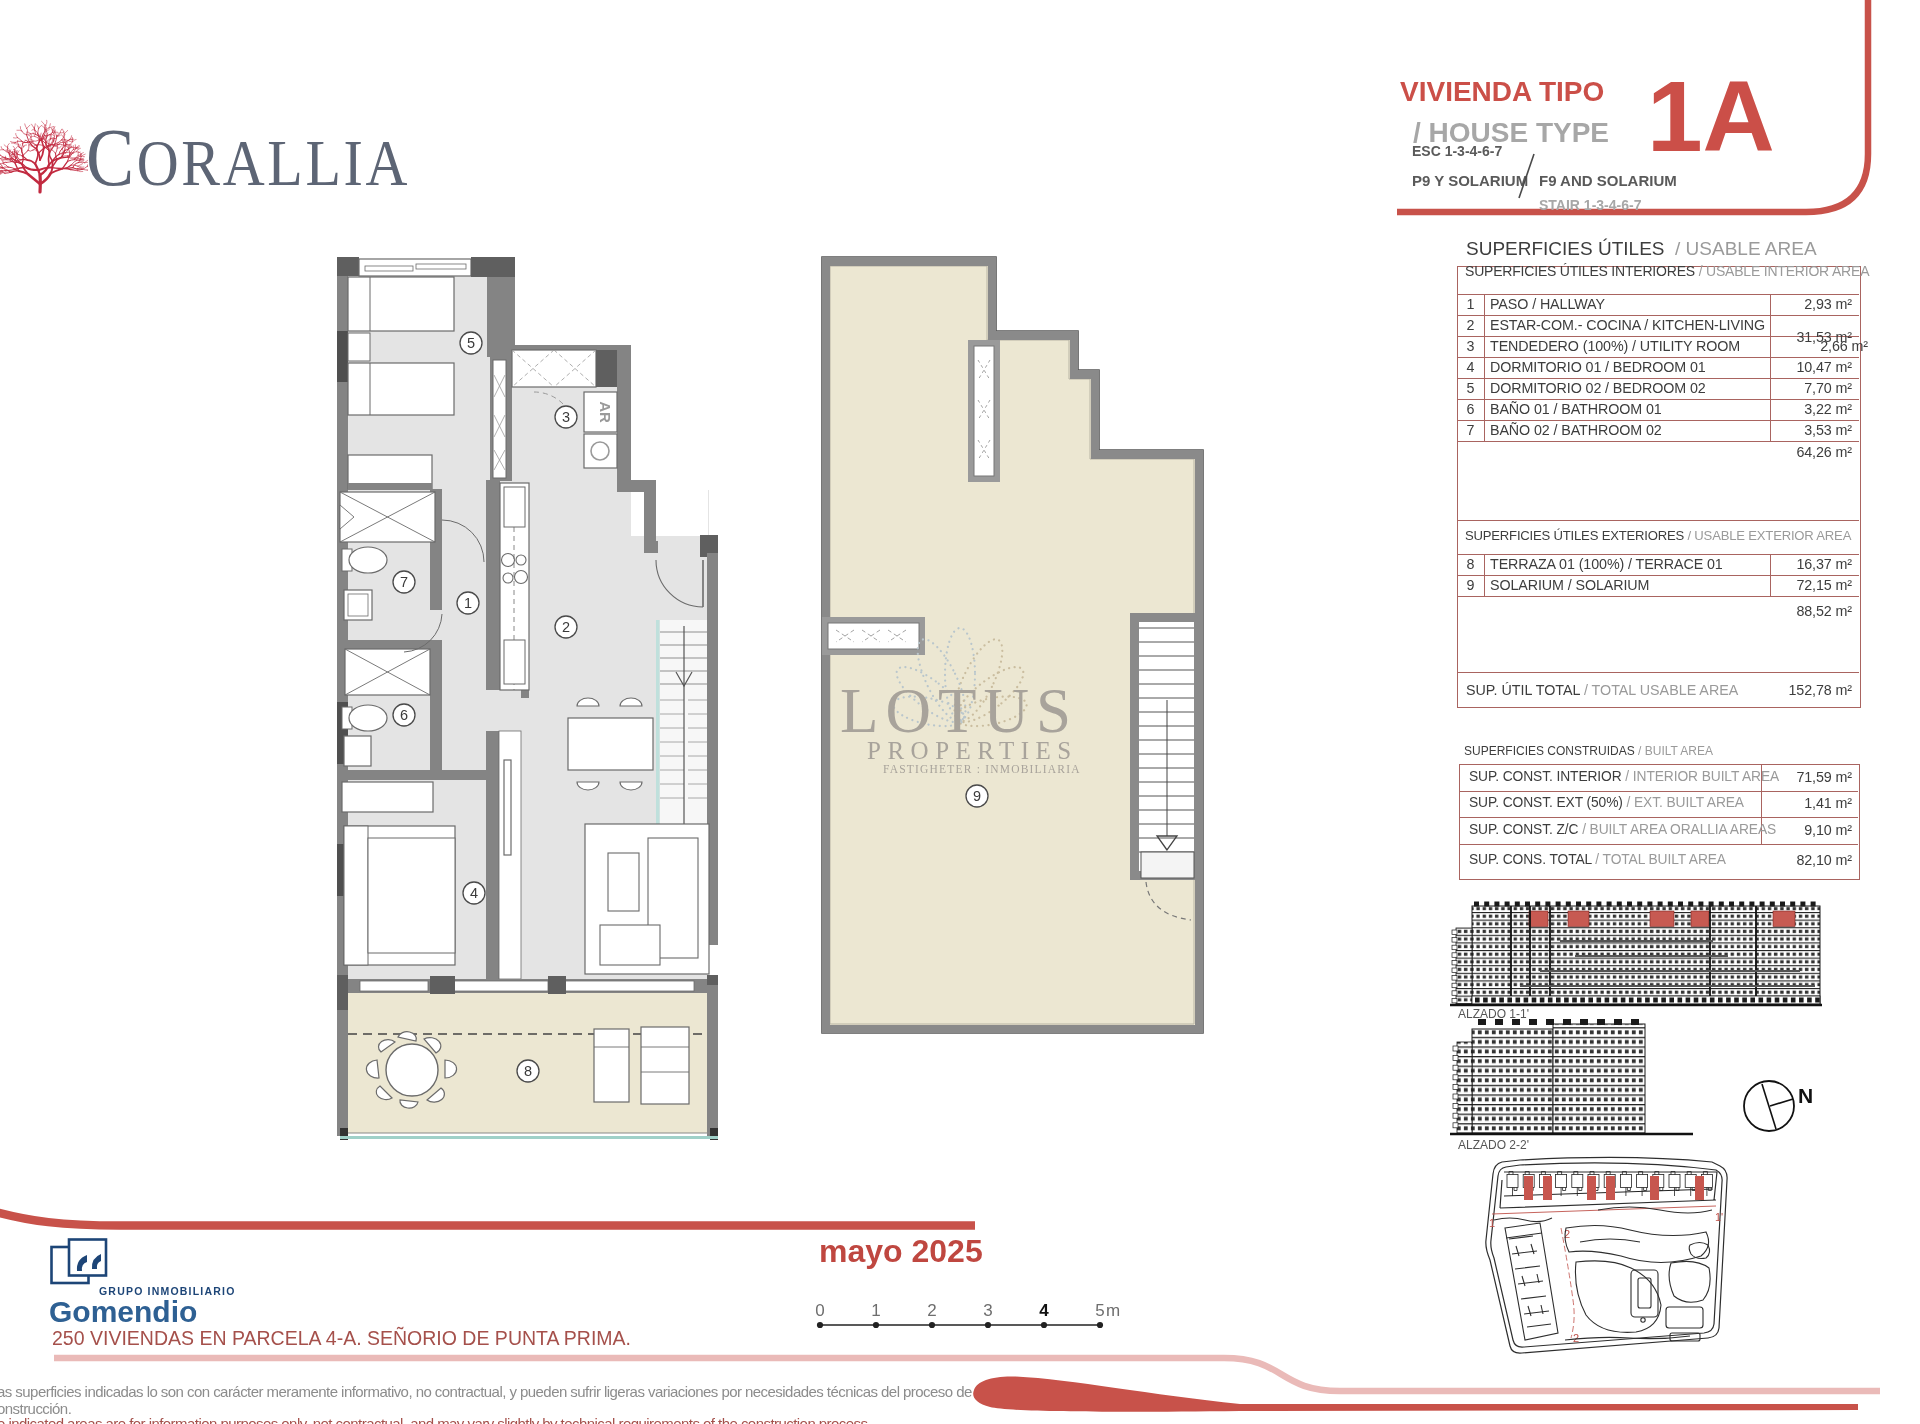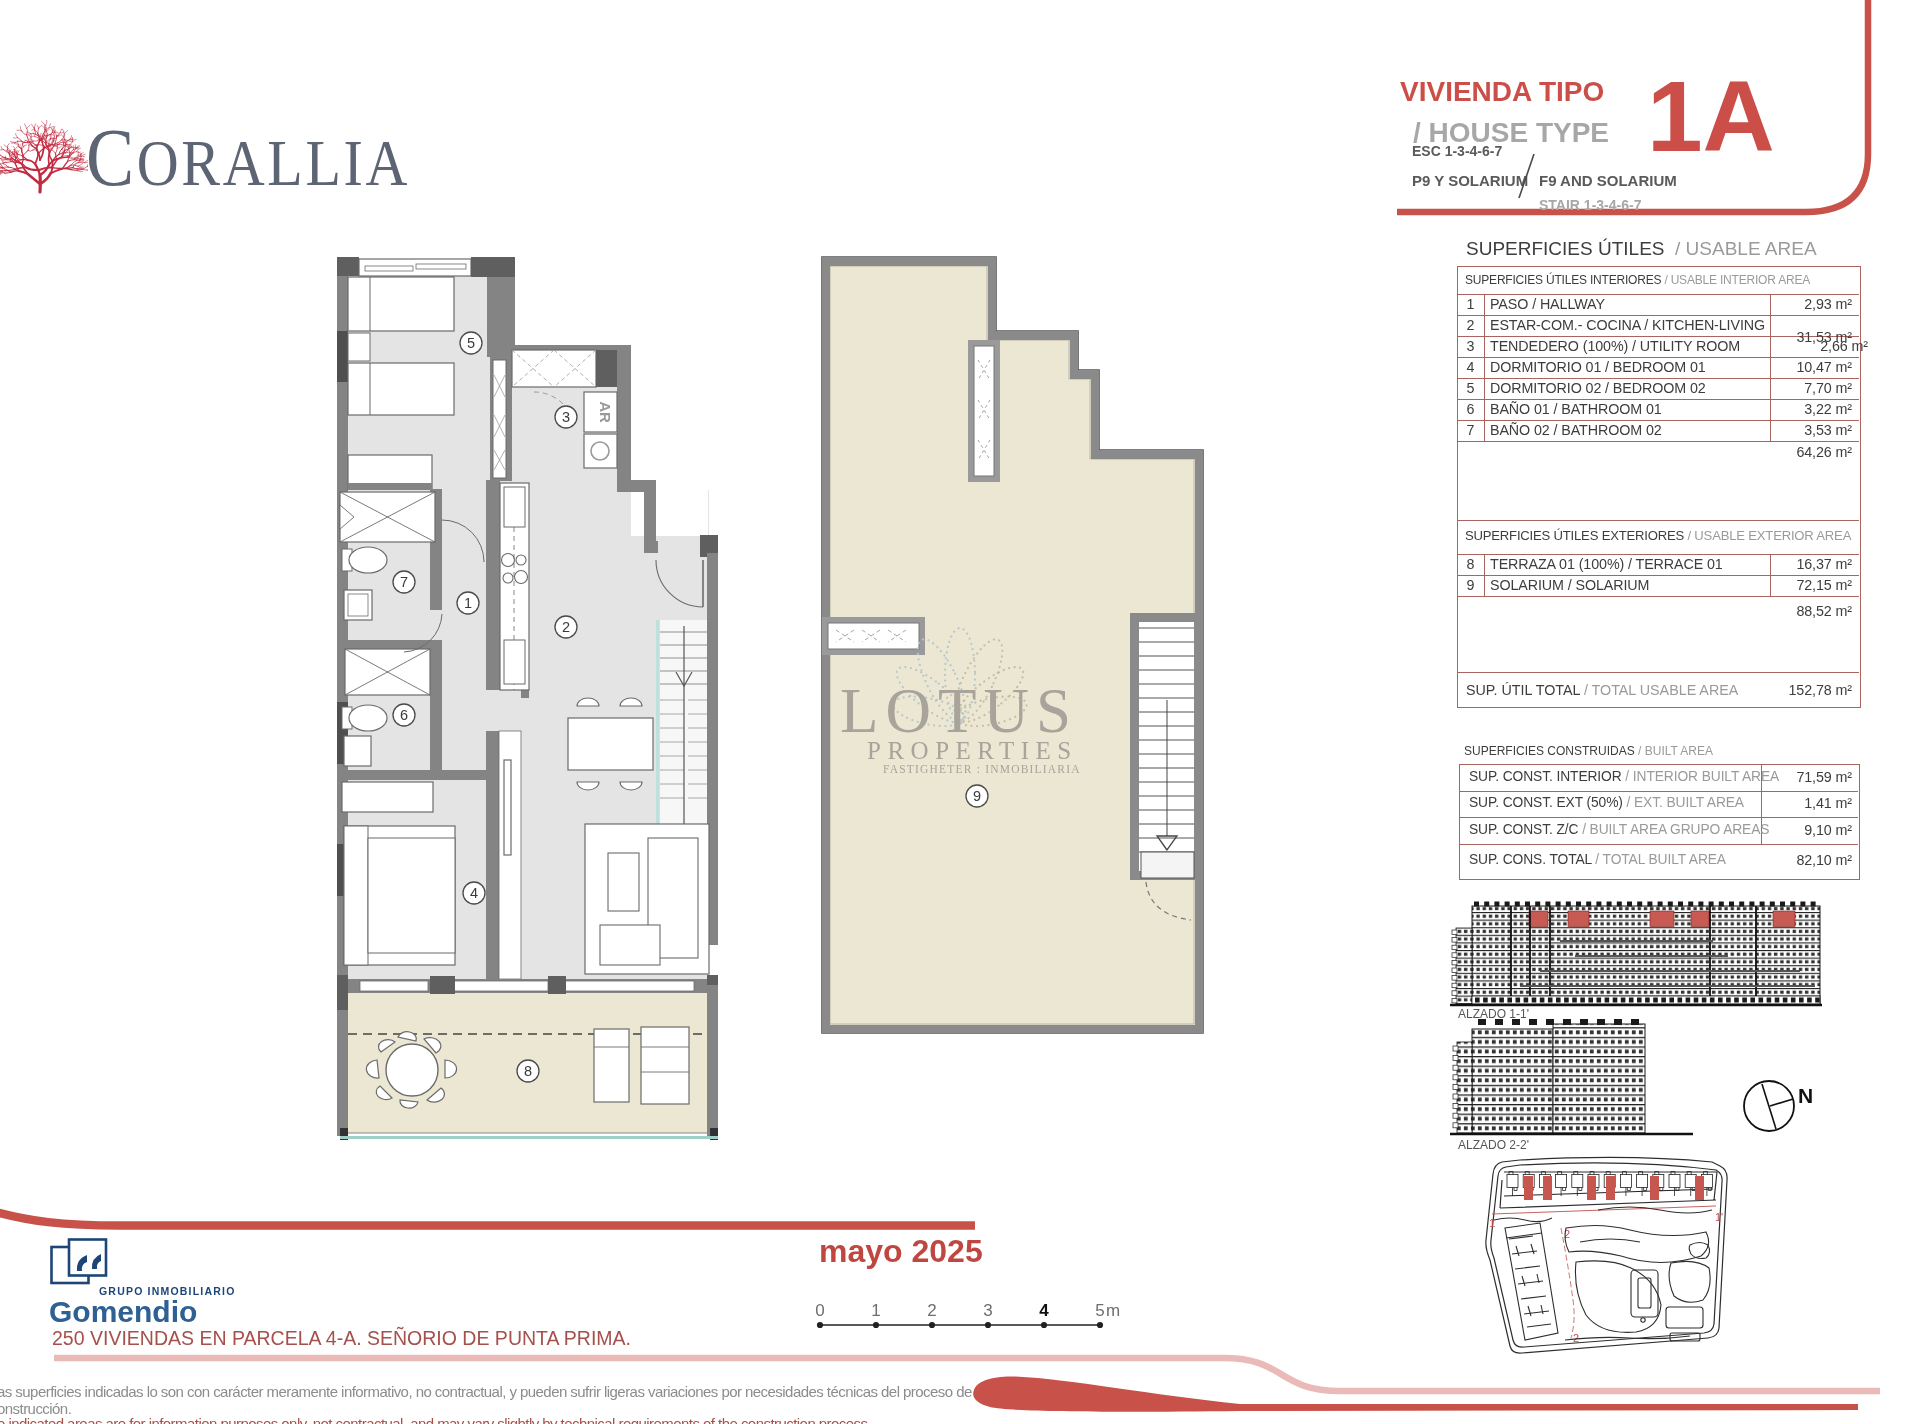--- a/index.html
+++ b/index.html
@@ -404,21 +404,21 @@
 <div class="abs" style="left:1647px;top:66px;color:#cb4f48;font-size:100px;line-height:101px;font-weight:bold;letter-spacing:0px;">1A</div>
 <div class="abs" style="left:1412px;top:143px;color:#5a5a5a;font-size:14px;font-weight:bold;">ESC 1-3-4-6-7</div>
 <div class="abs" style="left:1539px;top:157px;color:#a7a7a7;font-size:14px;font-weight:bold;margin-top:40px;">STAIR 1-3-4-6-7</div>
 <div class="abs" style="left:1412px;top:172px;color:#5a5a5a;font-size:15px;font-weight:bold;">P9 Y SOLARIUM</div>
 <div class="abs" style="left:1539px;top:172px;color:#5a5a5a;font-size:15px;font-weight:bold;">F9 AND SOLARIUM</div>
 <svg class="abs" style="left:1513px;top:152px" width="26" height="48">
     <line x1="21" y1="2" x2="6" y2="46" stroke="#4a4a4a" stroke-width="1.6"></line>
   </svg>
 <div class="abs" style="left:1466px;top:238px;font-size:19px;white-space:nowrap;"><span class="dark">SUPERFICIES ÚTILES</span>&nbsp; <span class="grey">/ USABLE AREA</span></div>
 <div class="abs" style="left:1457px;top:266px;width:402px;height:440px;border:1.4px solid #a96460;"></div>
-<div class="abs" style="left:1465px;top:273px;font-size:12px;letter-spacing:-0.2px;white-space:nowrap;"><span class="dark">SUPERFICIES ÚTILES INTERIORES</span> <span class="grey">/ USABLE INTERIOR AREA</span></div>
+<div class="abs" style="left:1465px;top:263px;font-size:14px;letter-spacing:-0.2px;white-space:nowrap;"><span class="dark">SUPERFICIES ÚTILES INTERIORES</span> <span class="grey">/ USABLE INTERIOR AREA</span></div>
 <div class="abs" style="left:1457px;top:293.5px;width:402px;height:0;border-top:1.2px solid #a96460;"></div>
 <div class="abs" style="left:1457px;top:314.6px;width:402px;height:0;border-top:1.2px solid #a96460;"></div>
 <div class="abs" style="left:1457px;top:335.7px;width:402px;height:0;border-top:1.2px solid #a96460;"></div>
 <div class="abs" style="left:1457px;top:356.8px;width:402px;height:0;border-top:1.2px solid #a96460;"></div>
 <div class="abs" style="left:1457px;top:377.9px;width:402px;height:0;border-top:1.2px solid #a96460;"></div>
 <div class="abs" style="left:1457px;top:399.0px;width:402px;height:0;border-top:1.2px solid #a96460;"></div>
 <div class="abs" style="left:1457px;top:420.1px;width:402px;height:0;border-top:1.2px solid #a96460;"></div>
 <div class="abs" style="left:1457px;top:441.2px;width:402px;height:0;border-top:1.2px solid #a96460;"></div>
 <div class="abs" style="left:1484px;top:293.5px;width:0;height:147.7px;border-left:1.2px solid #a96460;"></div>
 <div class="abs" style="left:1770px;top:293.5px;width:0;height:147.7px;border-left:1.2px solid #a96460;"></div>
@@ -464,21 +464,21 @@
 <div class="abs" style="left:1464px;top:744px;font-size:12px;white-space:nowrap;"><span class="dark">SUPERFICIES CONSTRUIDAS</span> <span class="grey">/ BUILT AREA</span></div>
 <div class="abs" style="left:1459px;top:764px;width:399px;height:114px;border:1.4px solid #a96460;"></div>
 <div class="abs" style="left:1459px;top:790.5px;width:399px;height:0;border-top:1.2px solid #a96460;"></div>
 <div class="abs" style="left:1459px;top:817px;width:399px;height:0;border-top:1.2px solid #a96460;"></div>
 <div class="abs" style="left:1459px;top:843.5px;width:399px;height:0;border-top:1.2px solid #a96460;"></div>
 <div class="abs" style="left:1761px;top:764px;width:0;height:79.5px;border-left:1.2px solid #a96460;"></div>
 <div class="row" style="left:1469px;top:768.8px;font-size:13.8px;"><span class="dark">SUP. CONST. INTERIOR</span> <span class="grey">/ INTERIOR BUILT AREA</span></div>
 <div class="row" style="left:1680px;top:768.8px;width:172px;text-align:right;">71,59 m²</div>
 <div class="row" style="left:1469px;top:795.2px;font-size:13.8px;"><span class="dark">SUP. CONST. EXT (50%)</span> <span class="grey">/ EXT. BUILT AREA</span></div>
 <div class="row" style="left:1680px;top:795.2px;width:172px;text-align:right;">1,41 m²</div>
-<div class="row" style="left:1469px;top:821.8px;font-size:13.8px;"><span class="dark">SUP. CONST. Z/C</span> <span class="grey">/ BUILT AREA GRUPO AREAS</span></div>
+<div class="row" style="left:1469px;top:821.8px;font-size:13.8px;"><span class="dark">SUP. CONST. Z/C</span> <span class="grey">/ BUILT AREA ORALLIA AREAS</span></div>
 <div class="row" style="left:1680px;top:821.8px;width:172px;text-align:right;">9,10 m²</div>
 <div class="row" style="left:1469px;top:852.2px;font-size:13.8px;"><span class="dark">SUP. CONS. TOTAL</span> <span class="grey">/ TOTAL BUILT AREA</span></div>
 <div class="row" style="left:1680px;top:852.2px;width:172px;text-align:right;">82,10 m²</div>
 <svg class="abs" style="left:48px;top:1237px" width="65" height="50" viewBox="0 0 65 50">
   <rect x="3.5" y="10" width="37" height="36" fill="none" stroke="#1d4577" stroke-width="2.6"></rect>
   <rect x="21" y="2.5" width="37" height="36" fill="#ffffff" stroke="#1d4577" stroke-width="2.6"></rect>
   <path d="M29,34 q-1,-12 10,-16 l0,7 q-6,2 -5,9 z" fill="#1d4577"></path>
   <path d="M44,32 q-1,-11 9,-15 l0,7 q-5,2 -4,8 z" fill="#1d4577"></path>
 </svg>
 <div class="abs" style="left:99px;top:1285px;color:#1d4577;font-size:10.5px;font-weight:bold;letter-spacing:1.2px;">GRUPO INMOBILIARIO</div>

